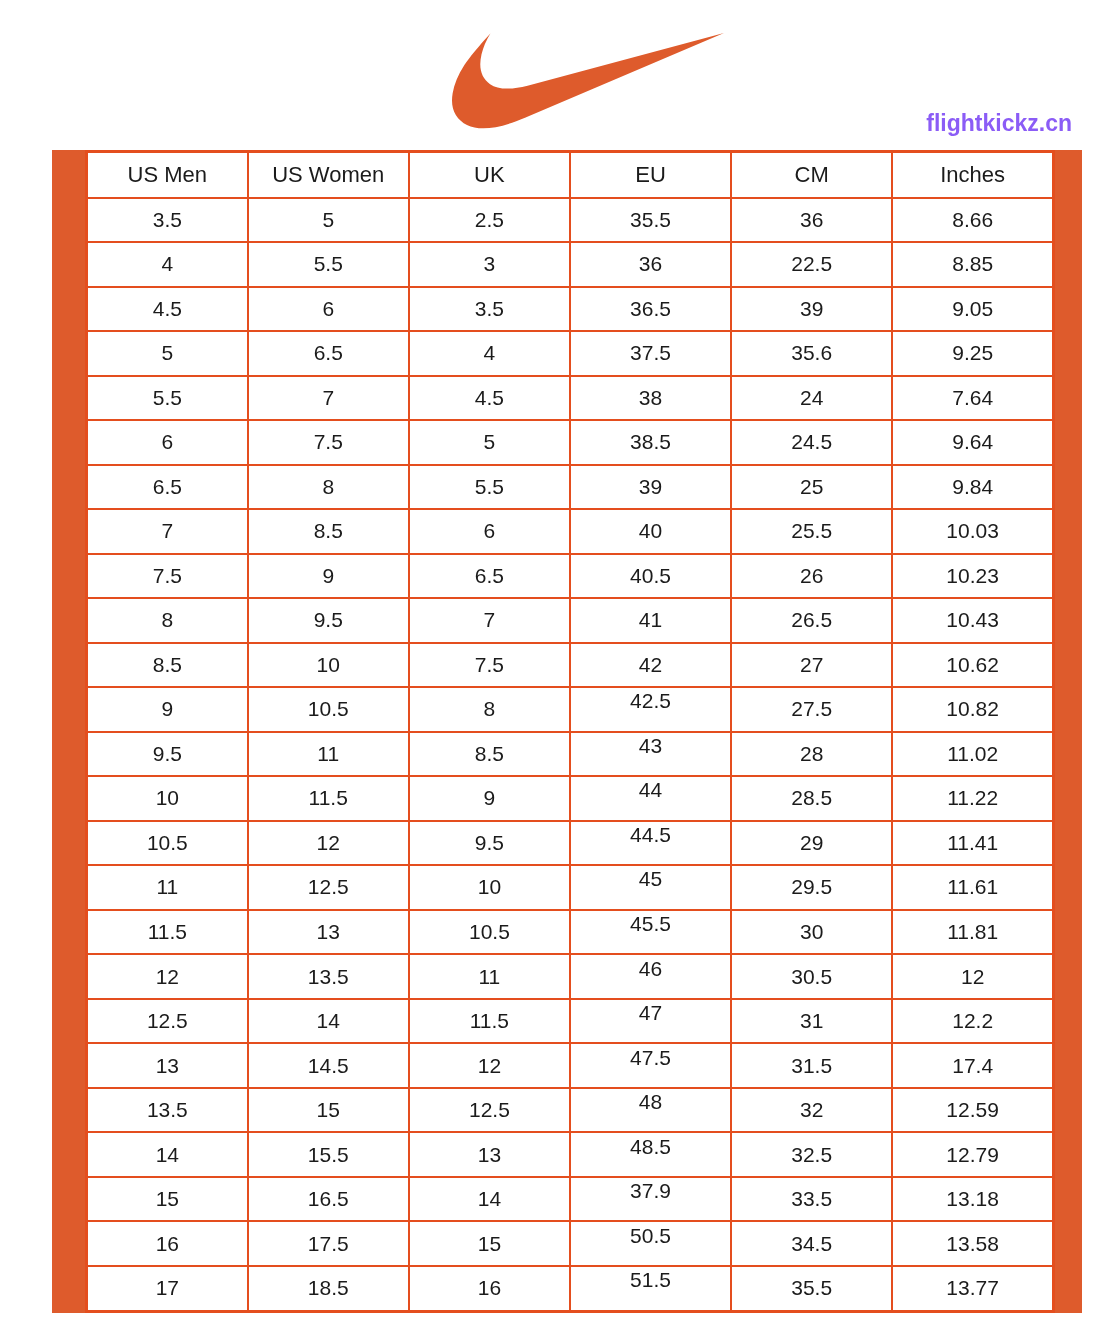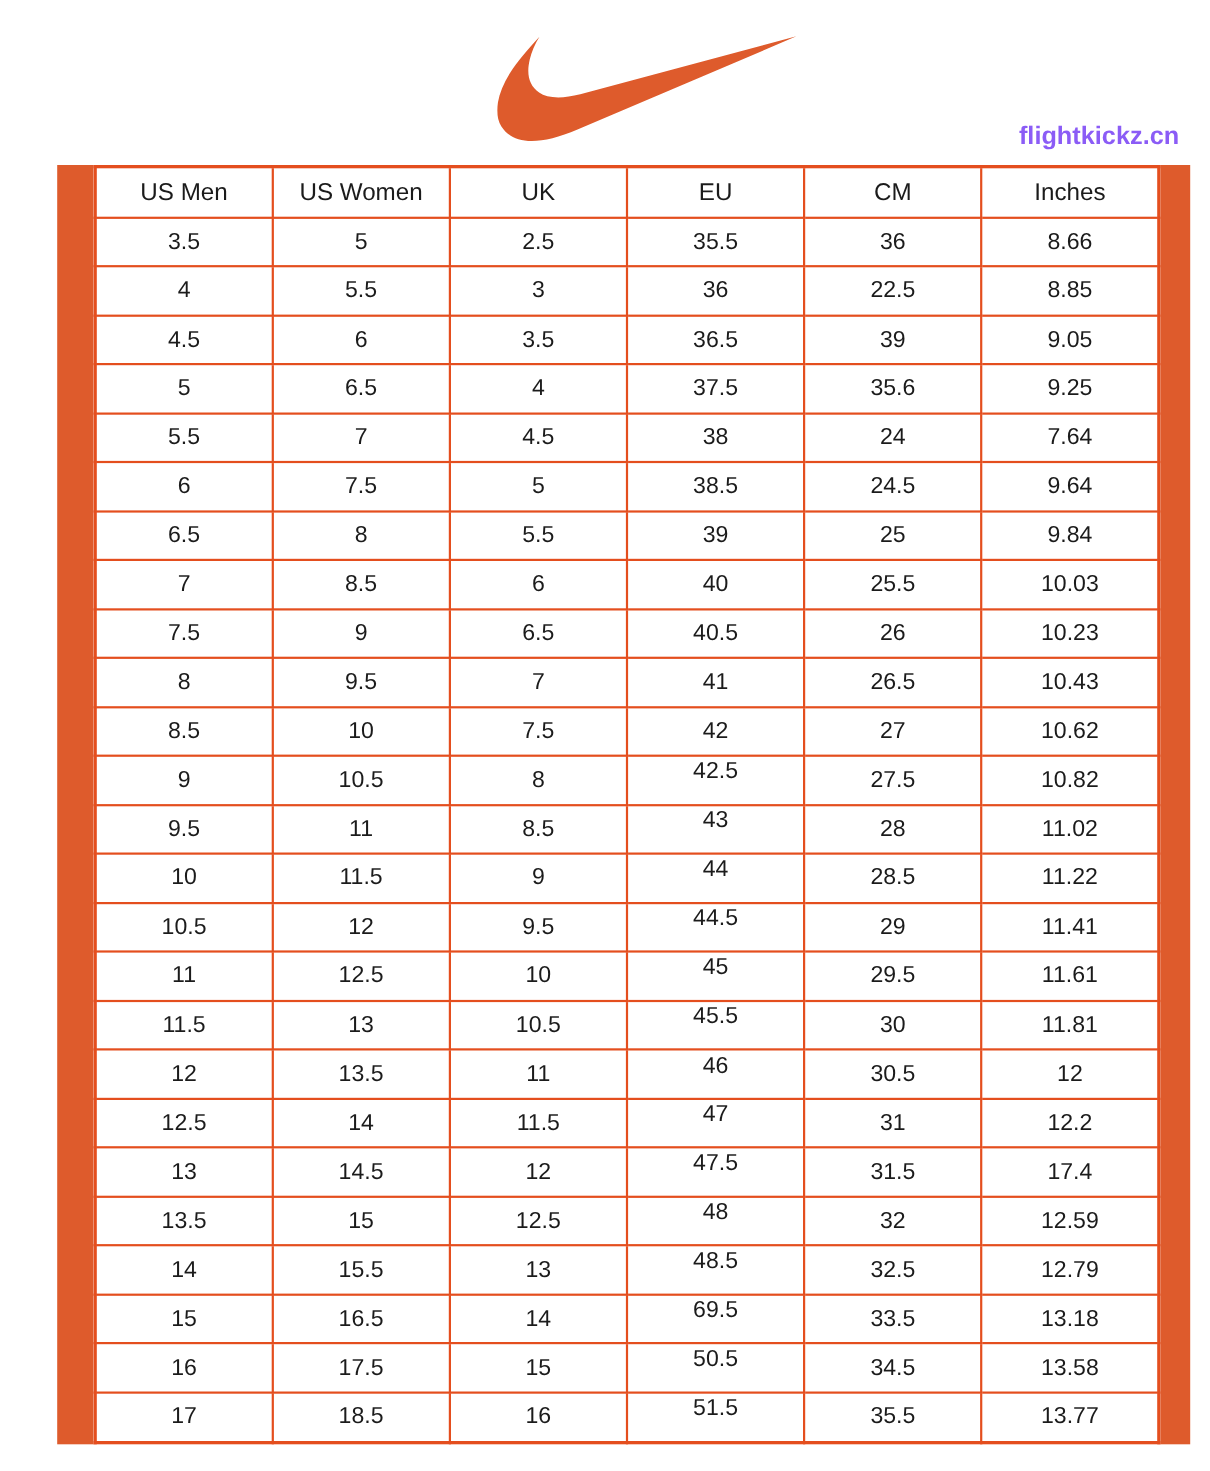--- a/index.html
+++ b/index.html
@@ -279,21 +279,21 @@
           <td><span>15.5</span></td>
           <td><span>13</span></td>
           <td><span class="raised">48.5</span></td>
           <td><span>32.5</span></td>
           <td><span>12.79</span></td>
         </tr>
         <tr>
           <td><span>15</span></td>
           <td><span>16.5</span></td>
           <td><span>14</span></td>
-          <td><span class="raised">69.5</span></td>
+          <td><span class="raised">37.9</span></td>
           <td><span>33.5</span></td>
           <td><span>13.18</span></td>
         </tr>
         <tr>
           <td><span>16</span></td>
           <td><span>17.5</span></td>
           <td><span>15</span></td>
           <td><span class="raised">50.5</span></td>
           <td><span>34.5</span></td>
           <td><span>13.58</span></td>

